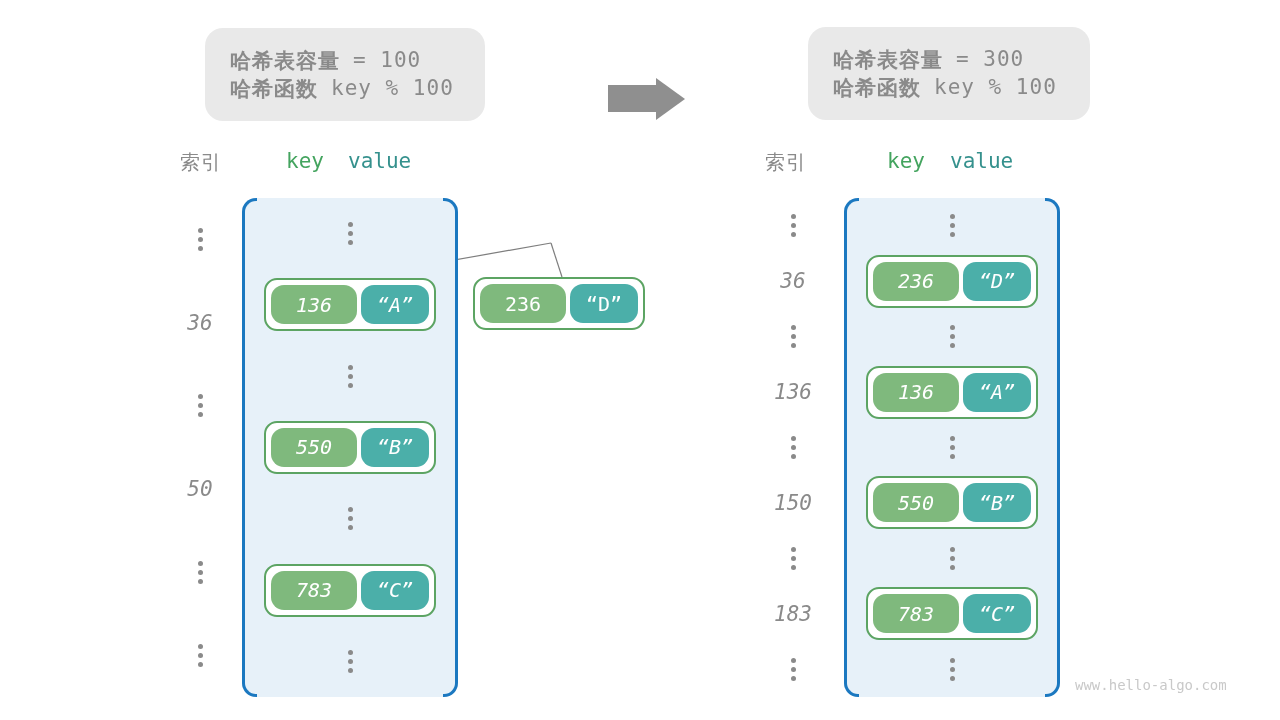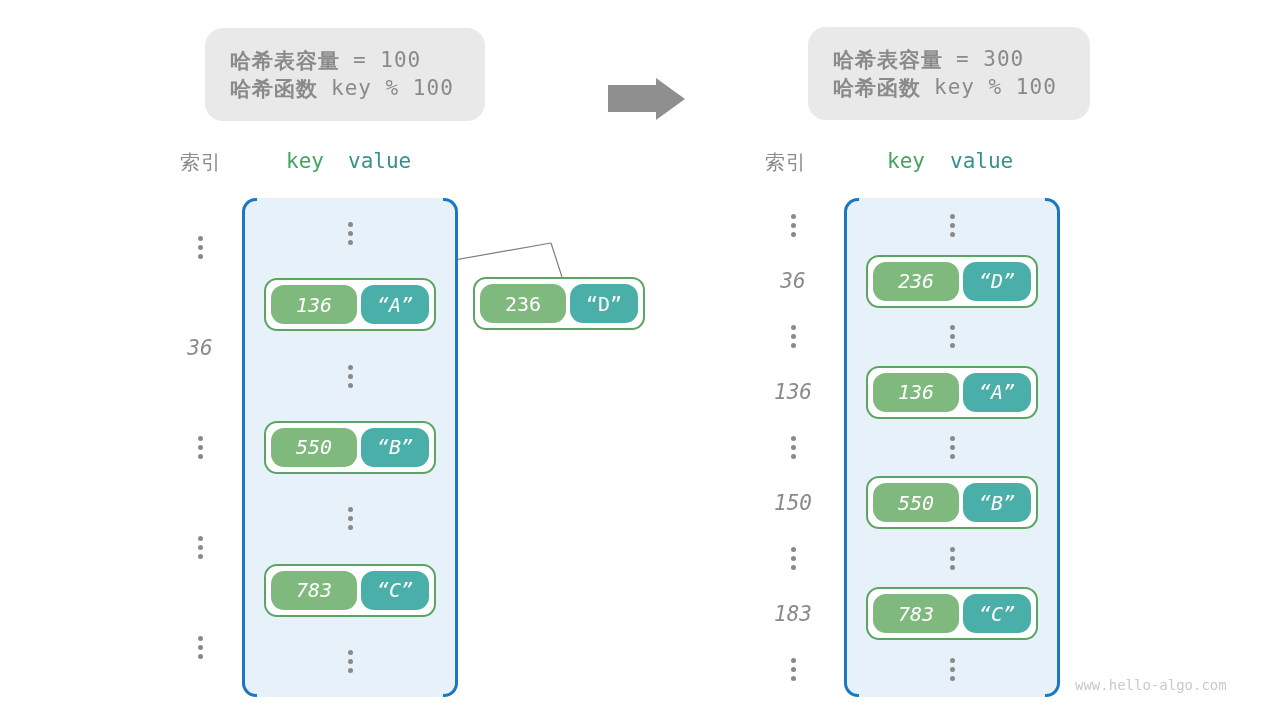--- a/index.html
+++ b/index.html
@@ -118,20 +118,23 @@
         <span class="idx-num">36</span>
       </div>
       <div class="trow">
         <span class="dots-icon">
           <i></i>
           <i></i>
           <i></i>
         </span>
       </div>
       <div class="trow">
+        <span class="idx-num">50</span>
+      </div>
+      <div class="trow">
         <span class="dots-icon">
           <i></i>
           <i></i>
           <i></i>
         </span>
       </div>
       <div class="trow">
         <span class="dots-icon">
           <i></i>
           <i></i>

